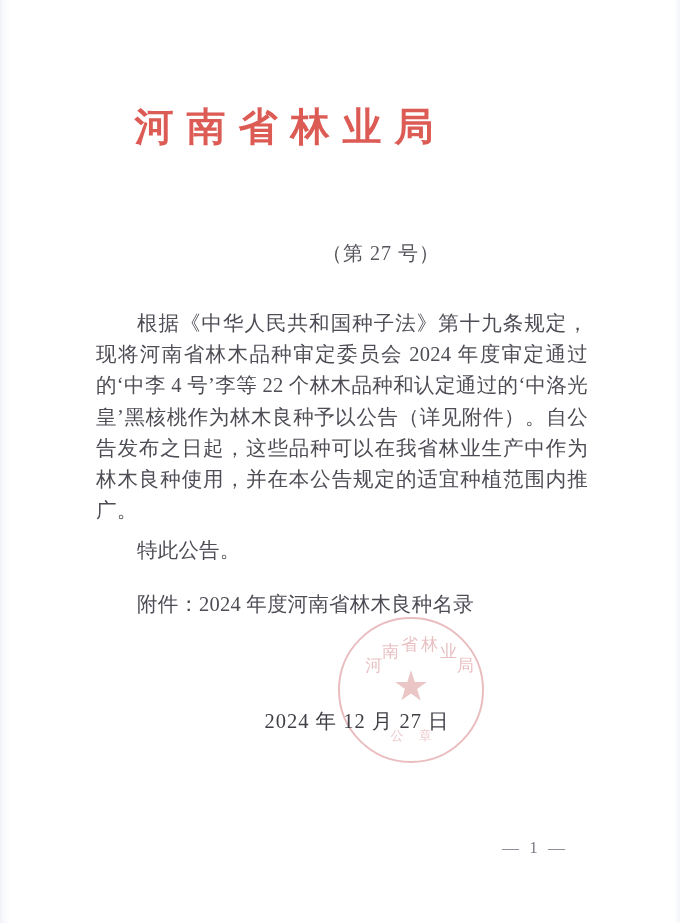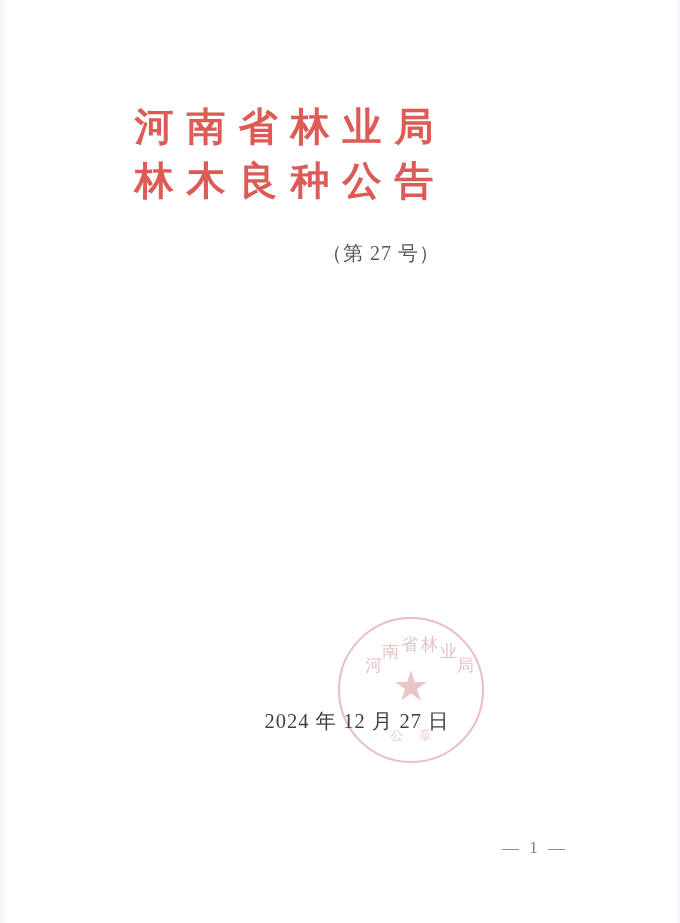--- a/index.html
+++ b/index.html
@@ -171,25 +171,31 @@
   }
 </style>
 </head>
 <body>
 
 <div class="page">
   <div class="page-edge-right"></div>
 
   <div class="doc-title">
     <div class="title-line">河南省林业局</div>
-    <div class="title-line">林木良种公告</div>
   </div>
 
   <div class="doc-number">（第 27 号）</div>
 
+  <div class="body-block">
+    <p class="body-para indent">根据《中华人民共和国种子法》第十九条规定，现将河南省林木品种审定委员会 2024 年度审定通过的‘中李 4 号’李等 22 个林木品种和认定通过的‘中洛光皇’黑核桃作为林木良种予以公告（详见附件）。自公告发布之日起，这些品种可以在我省林业生产中作为林木良种使用，并在本公告规定的适宜种植范围内推广。</p>
+    <div class="gap-small"></div>
+    <p class="body-para indent">特此公告。</p>
+    <div class="gap-large"></div>
+    <p class="body-para indent">附件：2024 年度河南省林木良种名录</p>
+  </div>
 
   <div class="seal">
     <div class="seal-arc-text">
       <span style="transform: rotate(-52deg) translate(0, -58px) rotate(52deg);">河</span>
       <span style="transform: rotate(-30deg) translate(0, -58px) rotate(30deg);">南</span>
       <span style="transform: rotate(-10deg) translate(0, -58px) rotate(10deg);">省</span>
       <span style="transform: rotate(10deg) translate(0, -58px) rotate(-10deg);">林</span>
       <span style="transform: rotate(30deg) translate(0, -58px) rotate(-30deg);">业</span>
       <span style="transform: rotate(52deg) translate(0, -58px) rotate(-52deg);">局</span>
     </div>

